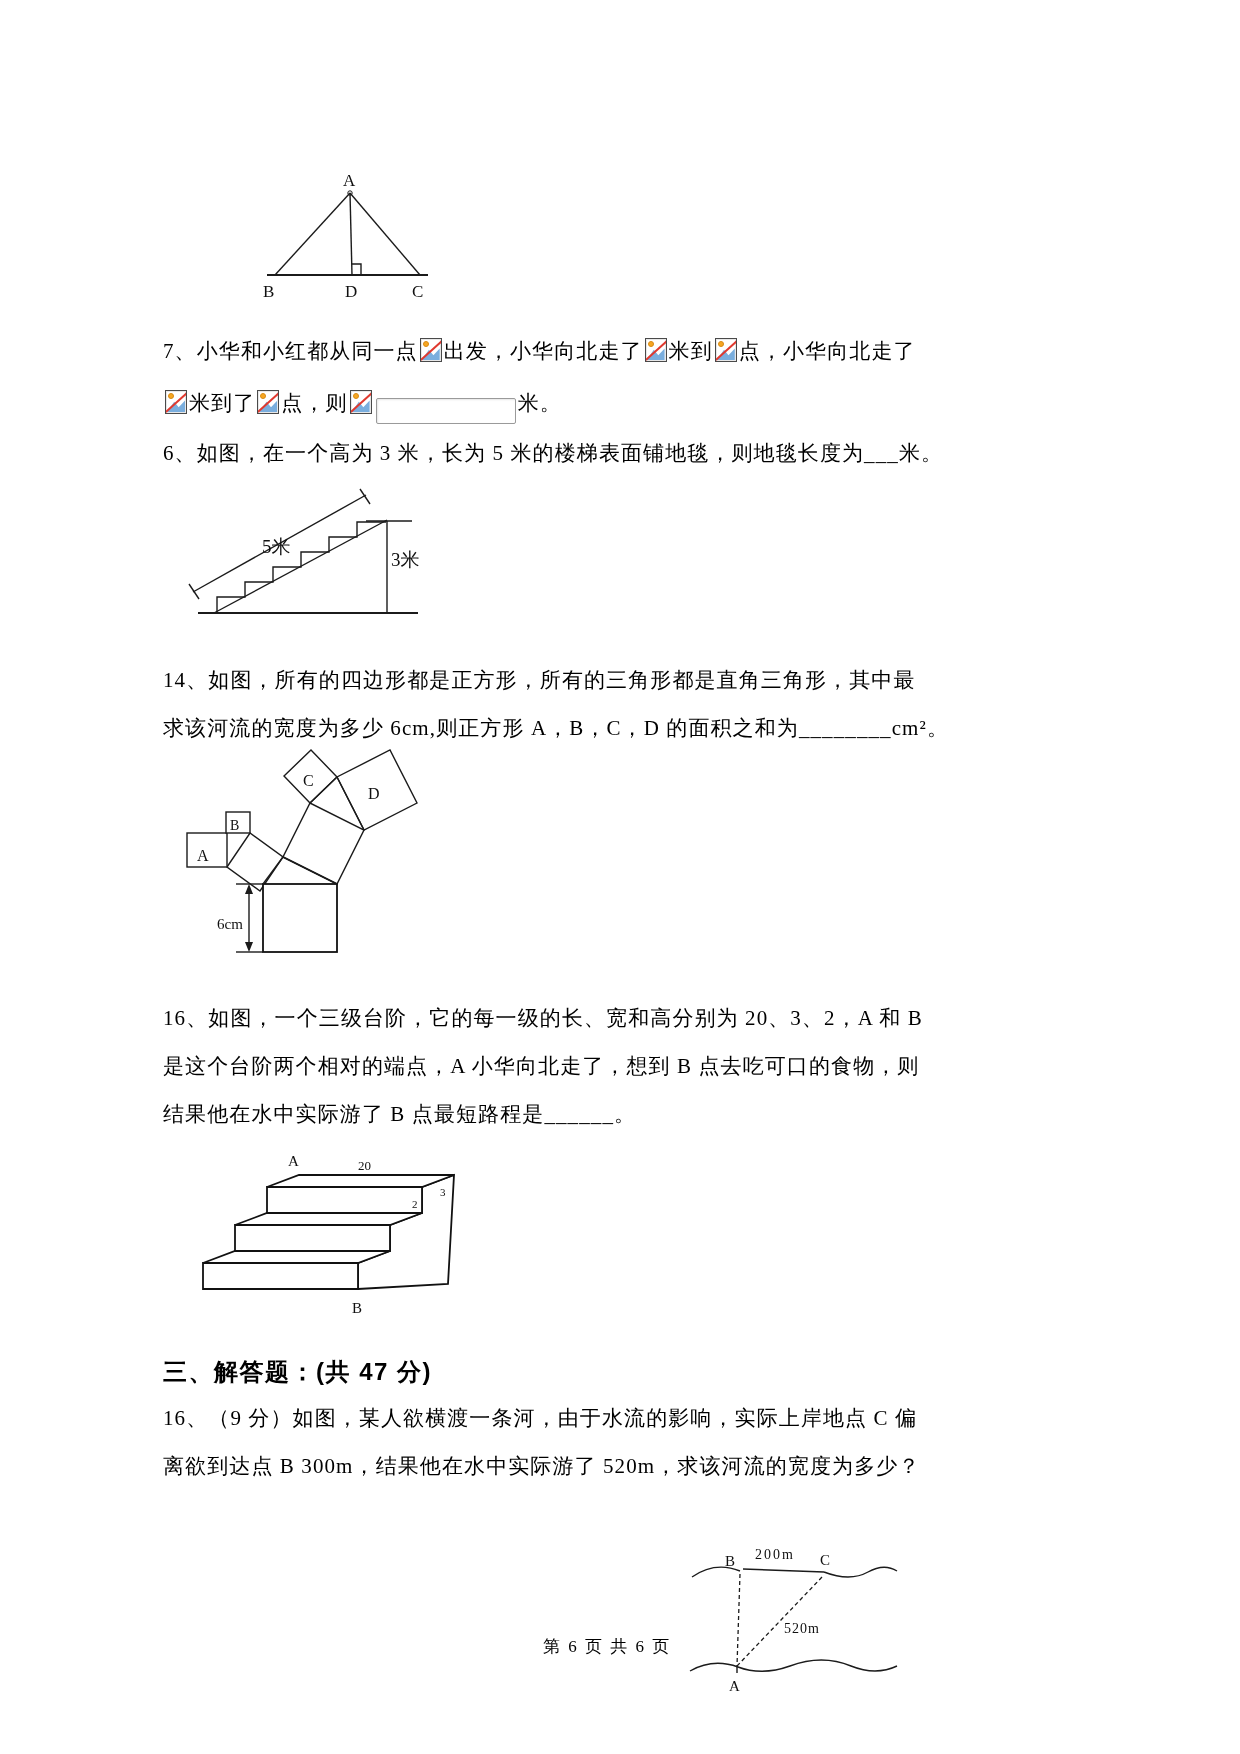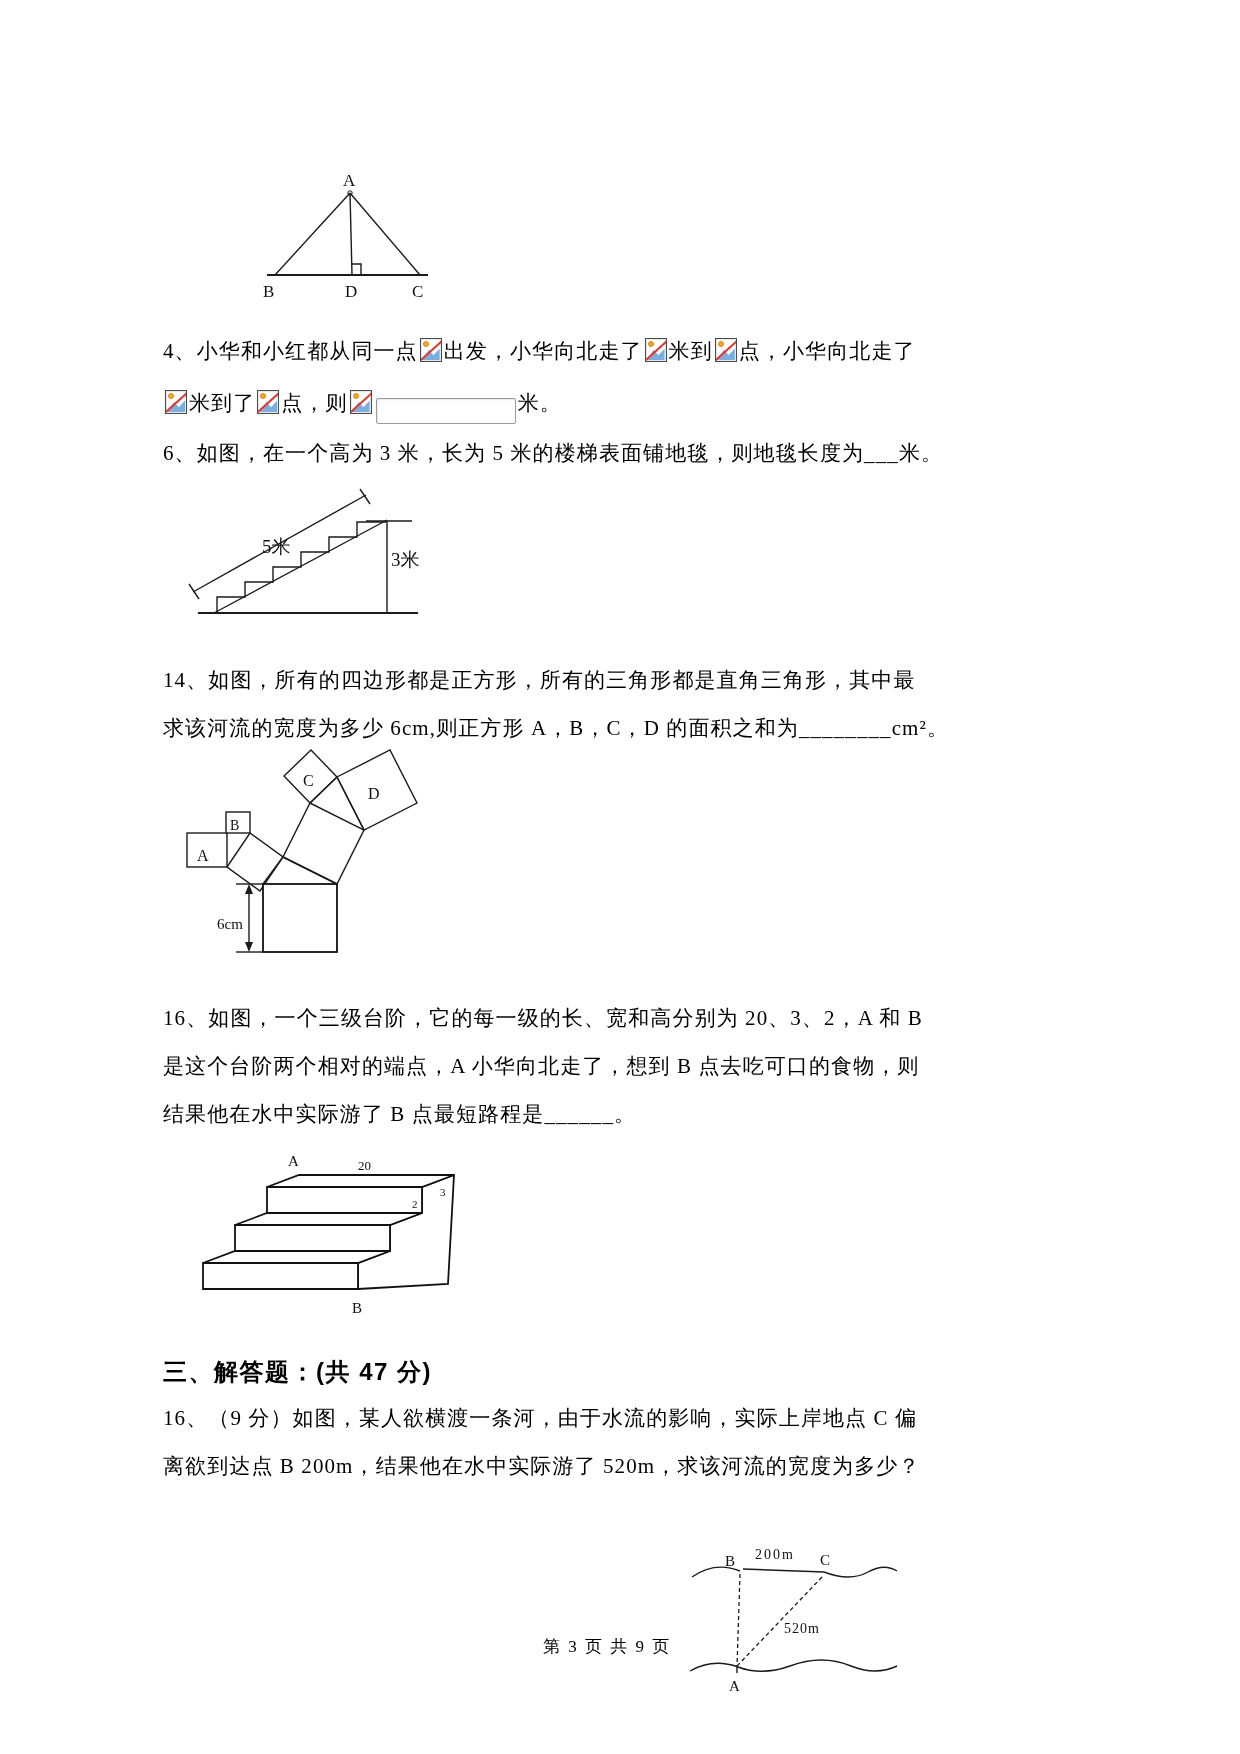--- a/index.html
+++ b/index.html
@@ -60,21 +60,21 @@
   <line class="ln" x1="350" y1="193" x2="352" y2="275"></line>
   <path class="ln" d="M352,264 L361,264 L361,275"></path>
   <circle cx="350" cy="193" r="2.2" fill="none" stroke="#1b1b1b" stroke-width="1"></circle>
   <text x="343" y="186" font-size="17">A</text>
   <text x="263" y="297" font-size="17">B</text>
   <text x="345" y="297" font-size="17">D</text>
   <text x="412" y="297" font-size="17">C</text>
 </svg>
 
 <div class="abs tl" style="left:163px;top:336px">
-  <span>4、小华和小红都从同一点</span><span class="imgph"><span class="dot"></span><span class="mtn"></span><span class="slash"></span></span><span>出发，小华向北走了</span><span class="imgph"><span class="dot"></span><span class="mtn"></span><span class="slash"></span></span><span>米到</span><span class="imgph"><span class="dot"></span><span class="mtn"></span><span class="slash"></span></span><span>点，小华向北走了</span>
+  <span>7、小华和小红都从同一点</span><span class="imgph"><span class="dot"></span><span class="mtn"></span><span class="slash"></span></span><span>出发，小华向北走了</span><span class="imgph"><span class="dot"></span><span class="mtn"></span><span class="slash"></span></span><span>米到</span><span class="imgph"><span class="dot"></span><span class="mtn"></span><span class="slash"></span></span><span>点，小华向北走了</span>
 </div>
 <div class="abs tl" style="left:163px;top:388px">
   <span class="imgph"><span class="dot"></span><span class="mtn"></span><span class="slash"></span></span><span>米到了</span><span class="imgph"><span class="dot"></span><span class="mtn"></span><span class="slash"></span></span><span>点，则</span><span class="imgph"><span class="dot"></span><span class="mtn"></span><span class="slash"></span></span><input class="ansbox" type="text" value="" style=""><span>米。</span>
 </div>
 
 <div class="abs tl" style="left:163px;top:438px">6、如图，在一个高为 3 米，长为 5 米的楼梯表面铺地毯，则地毯长度为___米。</div>
 
 <svg style="left:160px;top:480px" width="280" height="145" viewBox="160 480 280 145">
   <line class="ln2" x1="198" y1="613" x2="418" y2="613"></line>
   <line class="ln" x1="387" y1="521" x2="387" y2="613"></line>
@@ -130,30 +130,30 @@
   <text x="288" y="1166" font-size="15">A</text>
   <text x="358" y="1170" font-size="13">20</text>
   <text x="440" y="1196" font-size="11">3</text>
   <text x="412" y="1208" font-size="11">2</text>
   <text x="352" y="1313" font-size="15">B</text>
 </svg>
 
 <div class="abs bold-head" style="left:163px;top:1356px">三、解答题：(共 47 分)</div>
 
 <div class="abs tl" style="left:163px;top:1403px">16、（9 分）如图，某人欲横渡一条河，由于水流的影响，实际上岸地点 C 偏</div>
-<div class="abs tl" style="left:163px;top:1451px">离欲到达点 B 200m，结果他在水中实际游了 520m，求该河流的宽度为多少？</div>
+<div class="abs tl" style="left:163px;top:1451px">离欲到达点 B 300m，结果他在水中实际游了 520m，求该河流的宽度为多少？</div>
 
 <svg style="left:595px;top:1528px" width="315" height="190" viewBox="595 1528 315 190">
   <path class="ln" d="M692,1577 Q715,1561 740,1571"></path>
   <line class="ln" x1="743" y1="1569" x2="824" y2="1572"></line>
   <path class="ln" d="M824,1572 Q850,1582 868,1572 Q884,1563 897,1571"></path>
   <path class="dash" d="M740,1574 L737,1666"></path>
   <path class="dash" d="M737,1666 L823,1576"></path>
   <path class="ln" d="M690,1671 Q713,1658 738,1667 Q762,1676 790,1666 Q822,1654 851,1666 Q876,1676 897,1666"></path>
   <line class="ln" x1="737" y1="1666" x2="737" y2="1673"></line>
   <text x="725" y="1566" font-size="15">B</text>
   <text x="755" y="1559" font-size="14" letter-spacing="2">200m</text>
   <text x="820" y="1565" font-size="15">C</text>
   <text x="784" y="1633" font-size="14" letter-spacing="1">520m</text>
   <text x="729" y="1691" font-size="15">A</text>
 </svg>
 
-<div class="abs tl footer" style="left:543px;top:1632px">第 3 页 共 9 页</div>
+<div class="abs tl footer" style="left:543px;top:1632px">第 6 页 共 6 页</div>
 
 </body></html>

